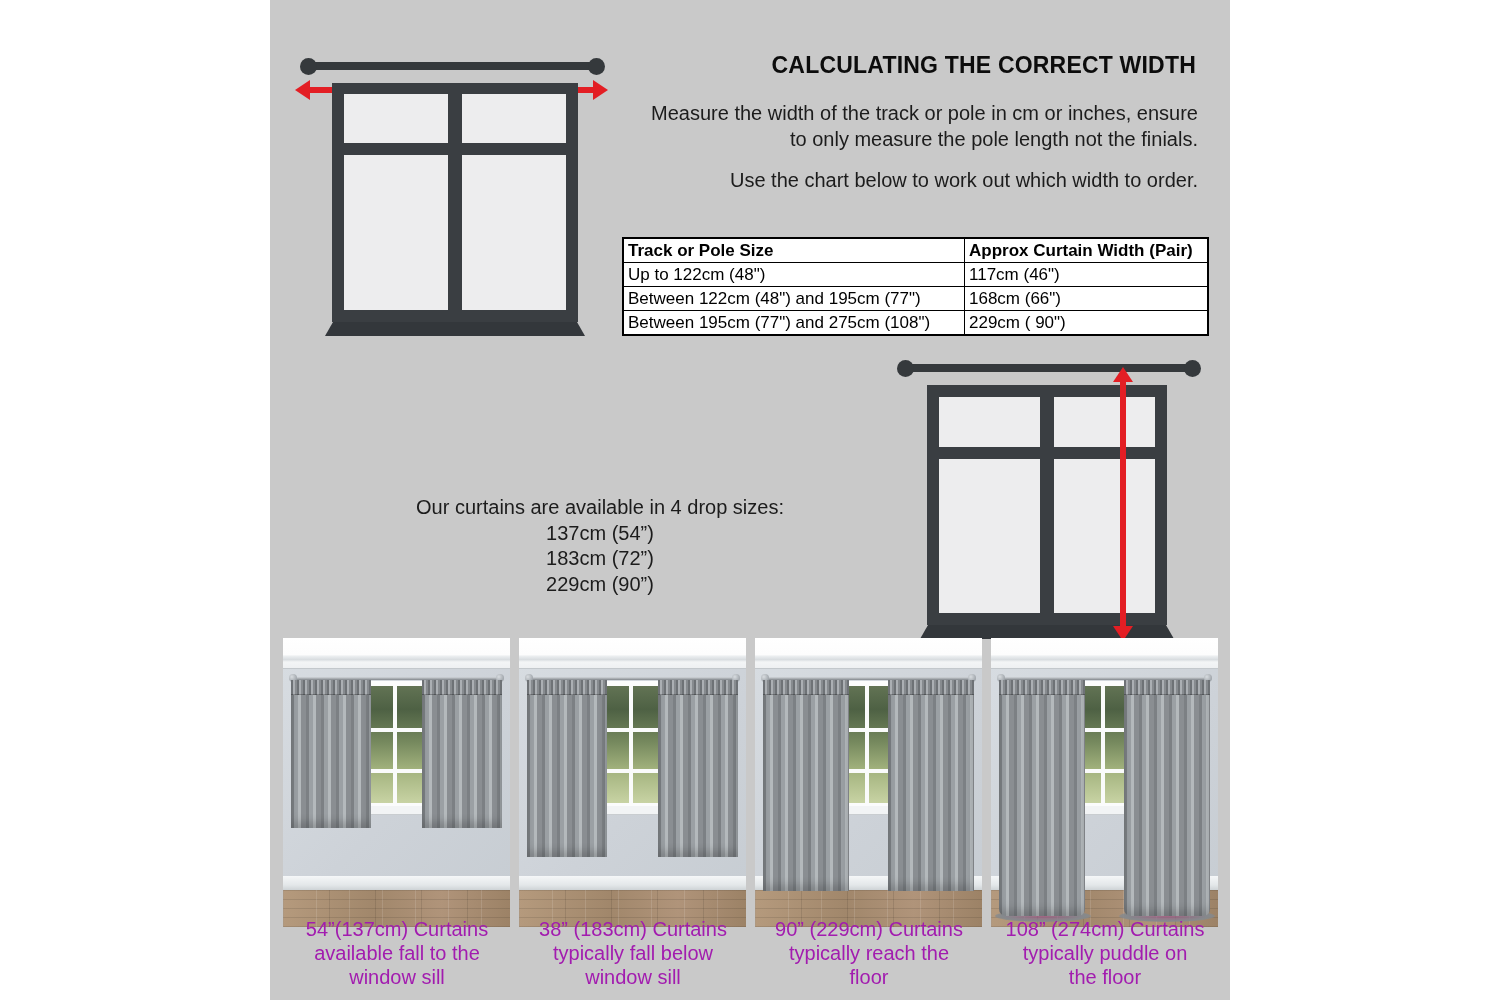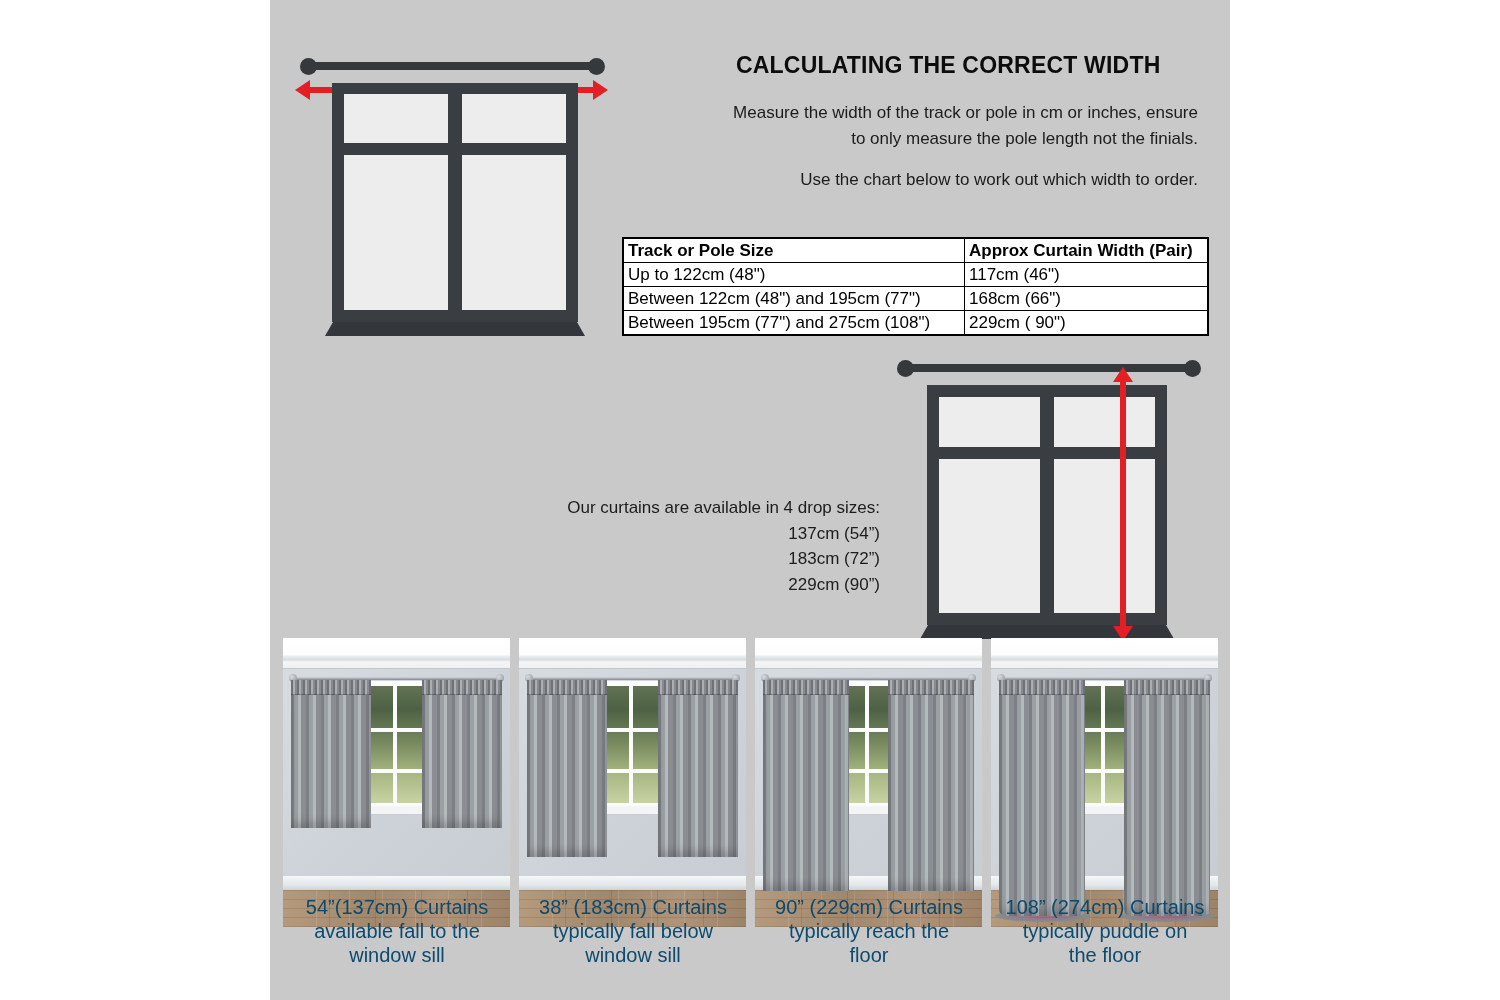--- a/index.html
+++ b/index.html
@@ -2,27 +2,27 @@
 <html><head>
 <meta charset="utf-8">
 <style>
   html,body{margin:0;padding:0;background:#ffffff;}
   .page{position:relative;width:1500px;height:1000px;background:#ffffff;overflow:hidden;
         font-family:"Liberation Sans", sans-serif;color:#111;}
   .content{position:absolute;left:270px;top:0;width:960px;height:1000px;background:#c9c9c9;}
 
   
   .h-title{position:absolute;font-weight:bold;font-size:23px;letter-spacing:0.2px;color:#0c0c0c;}
-  .w-title{left:466px;top:52px;width:460px;text-align:left;}
+  .w-title{left:466px;top:52px;width:460px;text-align:right;}
   .d-title{left:48px;top:370px;}
-  .body-txt{position:absolute;font-size:17px;line-height:26px;color:#1c1c1c;}
+  .body-txt{position:absolute;font-size:20px;line-height:26px;color:#1c1c1c;}
   .w-para{left:350px;top:100px;width:578px;text-align:right;}
   .w-hint{left:350px;top:167px;width:578px;text-align:right;}
   .d-para{left:50px;top:420px;width:560px;text-align:left;line-height:25px;}
-  .d-sizes{left:50px;top:495px;width:560px;text-align:right;line-height:25.5px;}
+  .d-sizes{left:50px;top:495px;width:560px;text-align:center;line-height:25.5px;}
 
   
   table.size-chart{position:absolute;left:352px;top:237px;width:574px;border-collapse:collapse;
         background:#ffffff;table-layout:fixed;border:2px solid #000;}
   .size-chart th,.size-chart td{border:1px solid #000;font-size:17px;padding:1px 4px;
         height:21px;line-height:20px;white-space:nowrap;overflow:hidden;color:#000;text-align:left;}
   .size-chart th{font-weight:bold;}
   .size-chart .c1{width:332px;}
   .size-chart .c2{width:234px;}
 
@@ -91,21 +91,21 @@
   .p12l{left:8px;width:80px;height:148px;}   .p12r{left:139px;width:80px;height:148px;}
   .p2 .p12l,.p2 .p12r{height:177px;}
   .p34l{left:8px;width:86px;height:211px;}   .p34r{left:133px;width:86px;height:211px;}
   .p4 .p34l,.p4 .p34r{height:236px;border-radius:0 0 7px 7px;}
   .puddle{position:absolute;top:272px;width:96px;height:12px;border-radius:50%;
         background:radial-gradient(ellipse at center,#9296 ,#85898d 60%,rgba(133,137,141,0));}
   .pud-l{left:4px;} .pud-r{left:128px;}
 
   .ph1pos{left:13px;} .ph2pos{left:249px;} .ph3pos{left:485px;} .ph4pos{left:721px;}
 
-  .caption{position:absolute;top:895px;width:240px;text-align:center;font-size:20px;line-height:24px;color:#0c4a6e;}
+  .caption{position:absolute;top:917px;width:240px;text-align:center;font-size:20px;line-height:24px;color:#a21caf;}
   .cap1{left:7px;} .cap2{left:243px;} .cap3{left:479px;} .cap4{left:715px;}
 </style>
 </head>
 <body>
 
 <div class="page">
   <div class="content">
 
     <div class="ipole pole1"></div>
     <div class="ifinial fin1a"></div>

